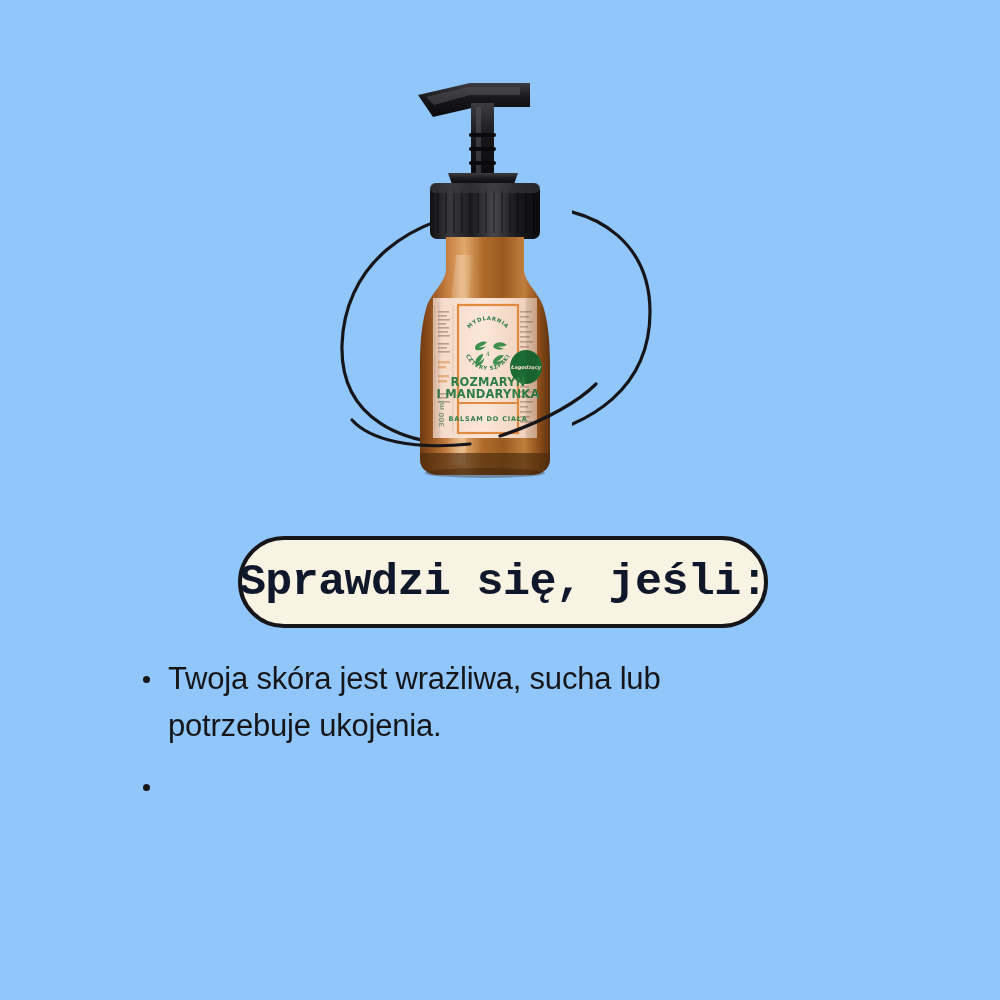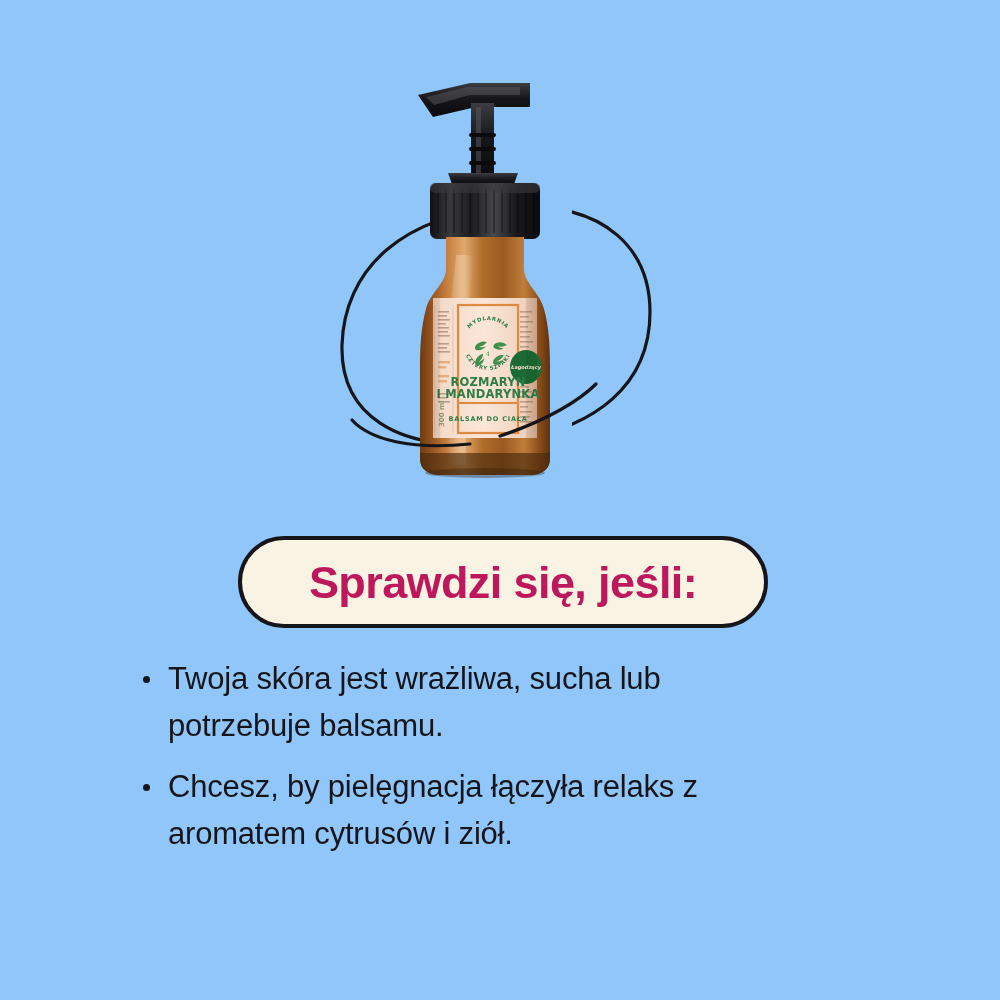--- a/index.html
+++ b/index.html
@@ -53,24 +53,24 @@
     height: 92px;
     background: #f9f3e3;
     border: 4px solid #16161a;
     border-radius: 46px;
     display: flex;
     align-items: center;
     justify-content: center;
   }
 
   .heading-pill .heading-text {
-    font-family: Liberation Sans, sans-serif;
+    font-family: Liberation Mono, monospace;
     font-size: 45px;
     font-weight: bold;
-    color: #be185d;
+    color: #0f172a;
     letter-spacing: -0.6px;
     line-height: 1;
     white-space: nowrap;
   }
 
   
   .bullet-list {
     position: absolute;
     left: 140px;
     top: 655px;
@@ -324,21 +324,20 @@
     </g>
   </svg>
 
   <div class="heading-pill">
     <span class="heading-text">Sprawdzi się, jeśli:</span>
   </div>
 
   <ul class="bullet-list">
     <li class="bullet-item">
       <span class="dot"></span>
-      <span>Twoja skóra jest wrażliwa, sucha lub potrzebuje balsamu.</span>
+      <span>Twoja skóra jest wrażliwa, sucha lub potrzebuje ukojenia.</span>
     </li>
     <li class="bullet-item">
       <span class="dot"></span>
-      <span>Chcesz, by pielęgnacja łączyła relaks z aromatem cytrusów i ziół.</span>
     </li>
   </ul>
 
 </div>
 
 </body></html>

